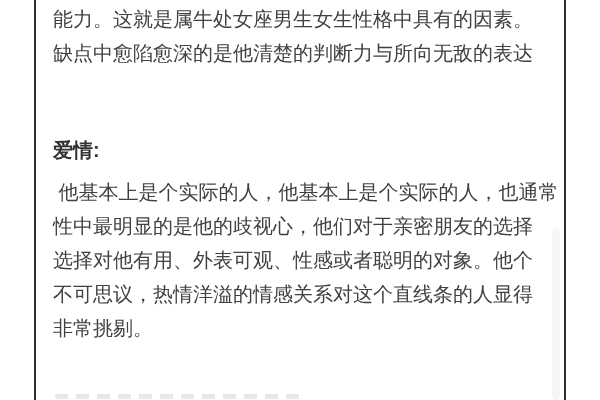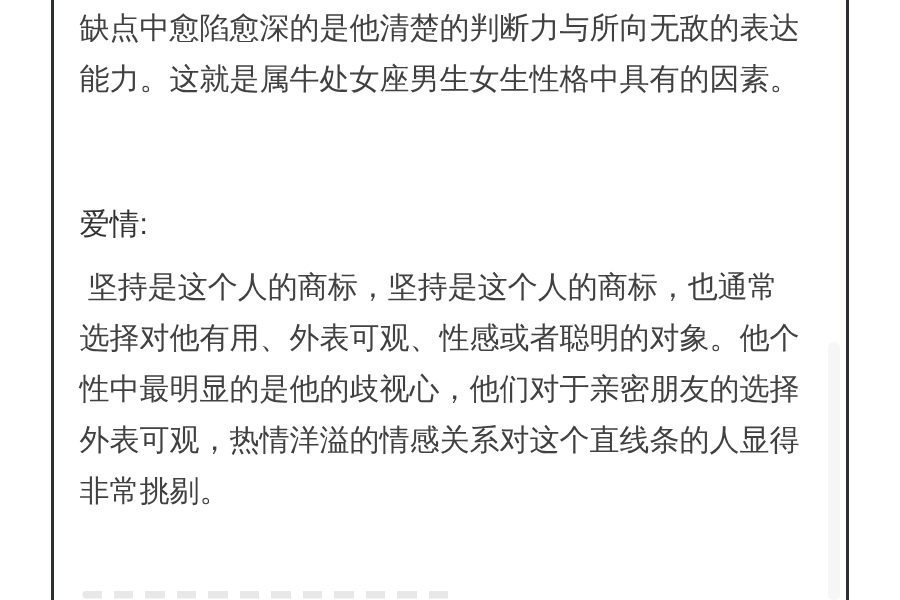--- a/index.html
+++ b/index.html
@@ -39,21 +39,21 @@
     width: 500px;
     color: #414141;
     font-size: 20px;
   }
   .line {
     height: 34px;
     line-height: 34px;
     white-space: pre;
   }
   .heading {
-    font-weight: 400;
+    font-weight: 700;
     color: #333333;
   }
   .intro     { top: 2px; }
   .love-head { top: 133px; }
   .love-body { top: 175px; }
   .match-head{ top: 363px; }
   .clipped-next-line {
     position: absolute;
     left: 55px;
     top: 394px;
@@ -69,32 +69,32 @@
 </head>
 <body>
 
 <div class="page">
 
   <div class="border-line border-left"></div>
   <div class="border-line border-right"></div>
   <div class="scrollbar-hint"></div>
 
   <div class="txt intro">
+    <div class="line">能力。这就是属牛处女座男生女生性格中具有的因素。</div>
     <div class="line">缺点中愈陷愈深的是他清楚的判断力与所向无敌的表达</div>
-    <div class="line">能力。这就是属牛处女座男生女生性格中具有的因素。</div>
   </div>
 
   <div class="txt heading love-head">
     <div class="line">爱情:</div>
   </div>
 
   <div class="txt love-body">
-    <div class="line"> 坚持是这个人的商标，坚持是这个人的商标，也通常</div>
+    <div class="line"> 他基本上是个实际的人，他基本上是个实际的人，也通常</div>
+    <div class="line">性中最明显的是他的歧视心，他们对于亲密朋友的选择</div>
     <div class="line">选择对他有用、外表可观、性感或者聪明的对象。他个</div>
-    <div class="line">性中最明显的是他的歧视心，他们对于亲密朋友的选择</div>
-    <div class="line">外表可观，热情洋溢的情感关系对这个直线条的人显得</div>
+    <div class="line">不可思议，热情洋溢的情感关系对这个直线条的人显得</div>
     <div class="line">非常挑剔。</div>
   </div>
 
 
   <div class="clipped-next-line"></div>
 
 </div>
 
 </body></html>

